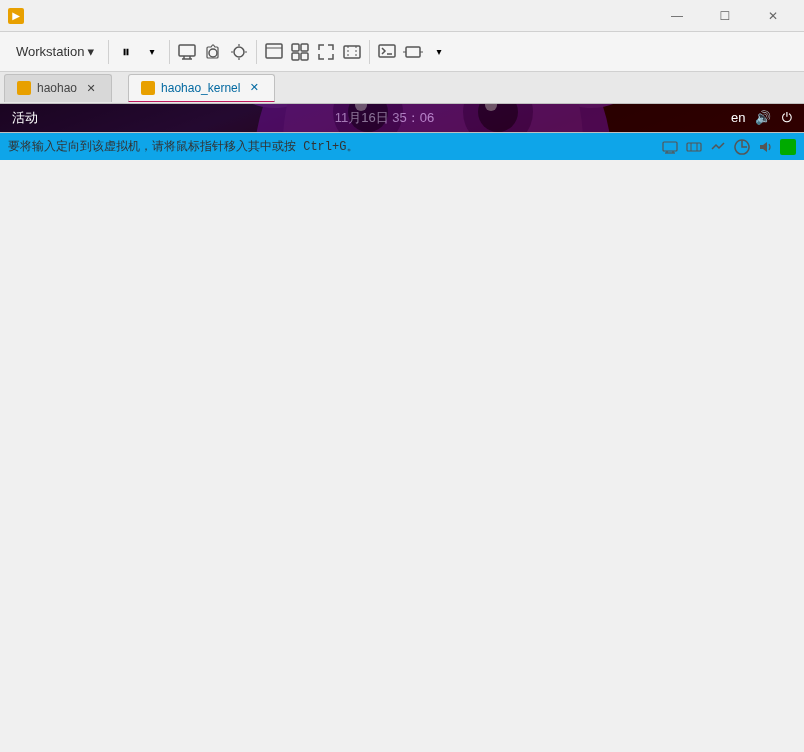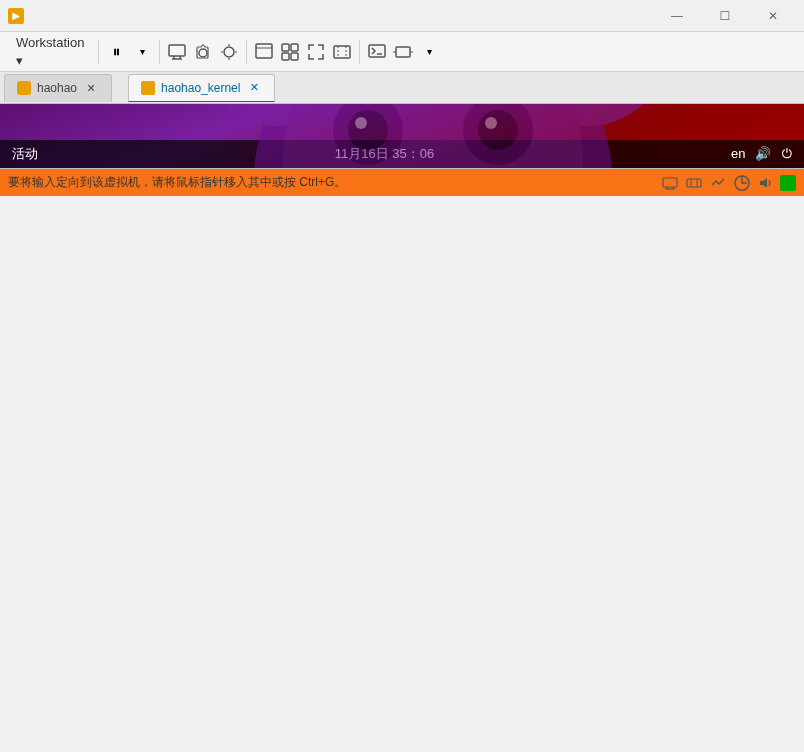--- a/index.html
+++ b/index.html
@@ -19,21 +19,20 @@
 
     
     .toolbar {
       display: flex; align-items: center; height: 40px; padding: 0 8px; gap: 4px;
       background: #f5f5f5; border-bottom: 1px solid #d0d0d0;
     }
     .toolbar-btn {
       display: flex; align-items: flex-start; gap: 3px; padding: 4px 8px;
       cursor: pointer; border: none; background: transparent; font-size: 13px; color: #333;
       border-radius: 3px;
-      flex-direction: column;
     }
     .toolbar-separator { width: 1px; height: 24px; background: #d0d0d0; margin: 0 2px; }
     .toolbar-icon { width: 22px; height: 22px; display: flex; align-items: center; justify-content: center; cursor: pointer; border-radius: 3px; }
 
     
     .tabs-bar {
       display: flex; align-items: center; height: 32px; background: #e8e8e8;
       border-bottom: 1px solid #c0c0c0; padding: 0 4px;
     }
     .tab {
@@ -50,42 +49,42 @@
     .vm-area {
       position: relative; flex: 1;
       background: linear-gradient(160deg, #5a1070 0%, #7b1fa2 30%, #8b0000 70%, #a00000 100%);
       overflow: hidden;
     }
 
     
     .ubuntu-topbar {
       display: flex; align-items: center; justify-content: space-between;
       background: rgba(0,0,0,0.7); height: 28px; padding: 0 12px;
-      color: white; font-size: 13px; margin-top: 36px;
+      color: white; font-size: 13px;
     }
     .ubuntu-topbar-activity { cursor: pointer; }
     .ubuntu-topbar-right { display: flex; align-items: flex-start; gap: 10px; font-size: 13px; }
 
     
     .vm-content {
       position: absolute; left: 62px; top: 28px; right: 0; bottom: 0;
     }
 
     
     .mascot-bg {
       position: absolute; left: 0; top: 0; right: 0; bottom: 0;
       display: flex; align-items: center; justify-content: center;
       pointer-events: none;
     }
 
     
     .status-bar {
       display: flex; align-items: center; justify-content: space-between;
-      height: 28px; background: #f97316; border-top: 1px solid #c0c0c0;
-      padding: 0 8px; font-size: 12px; color: #333;
+      height: 28px; background: #0ea5e9; border-top: 1px solid #c0c0c0;
+      padding: 0 8px; font-size: 12px; color: #333; font-family: Liberation Mono, monospace;
     }
     .status-bar-right { display: flex; align-items: center; gap: 4px; }
     .status-icon { width: 20px; height: 20px; display: flex; align-items: center; justify-content: center; cursor: pointer; }
     .status-green { width: 16px; height: 16px; background: #00aa00; border-radius: 2px; }
     .vm-wrapper { position: relative; flex: 1; display: flex; flex-direction: column; }
   </style>
 </head>
 <body>
 
 <div class="title-bar">

